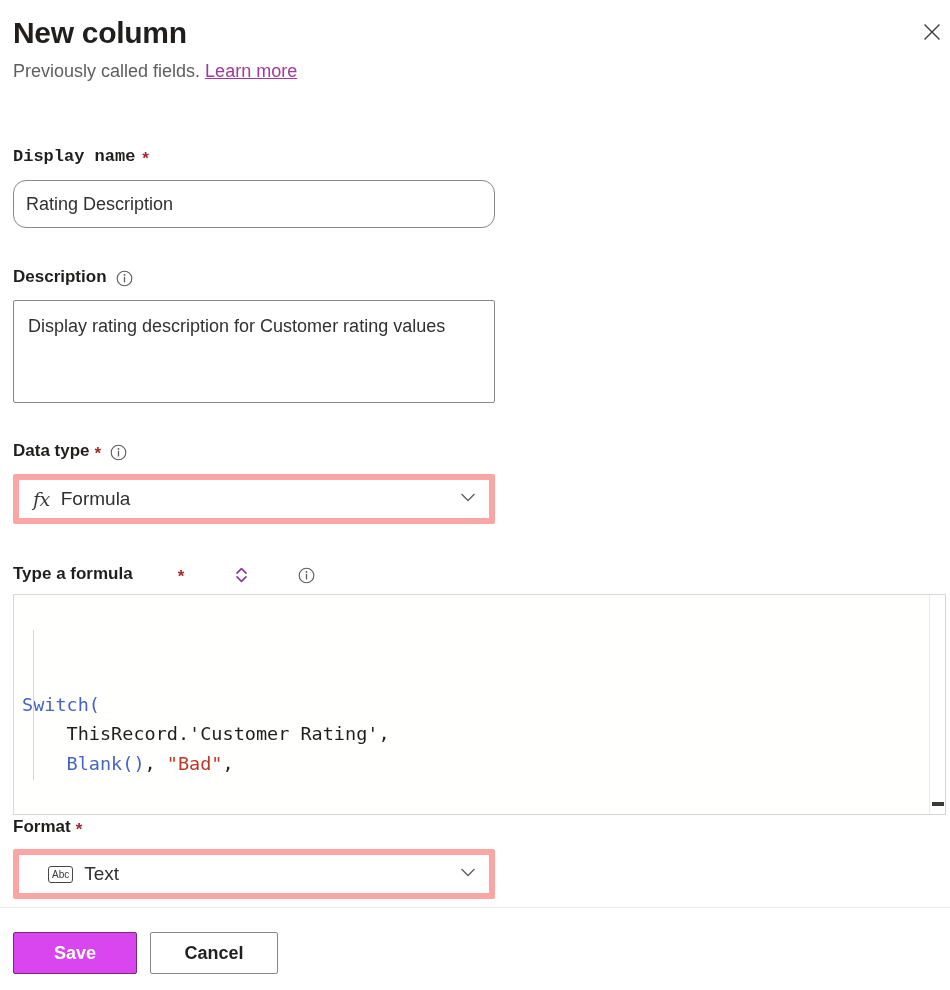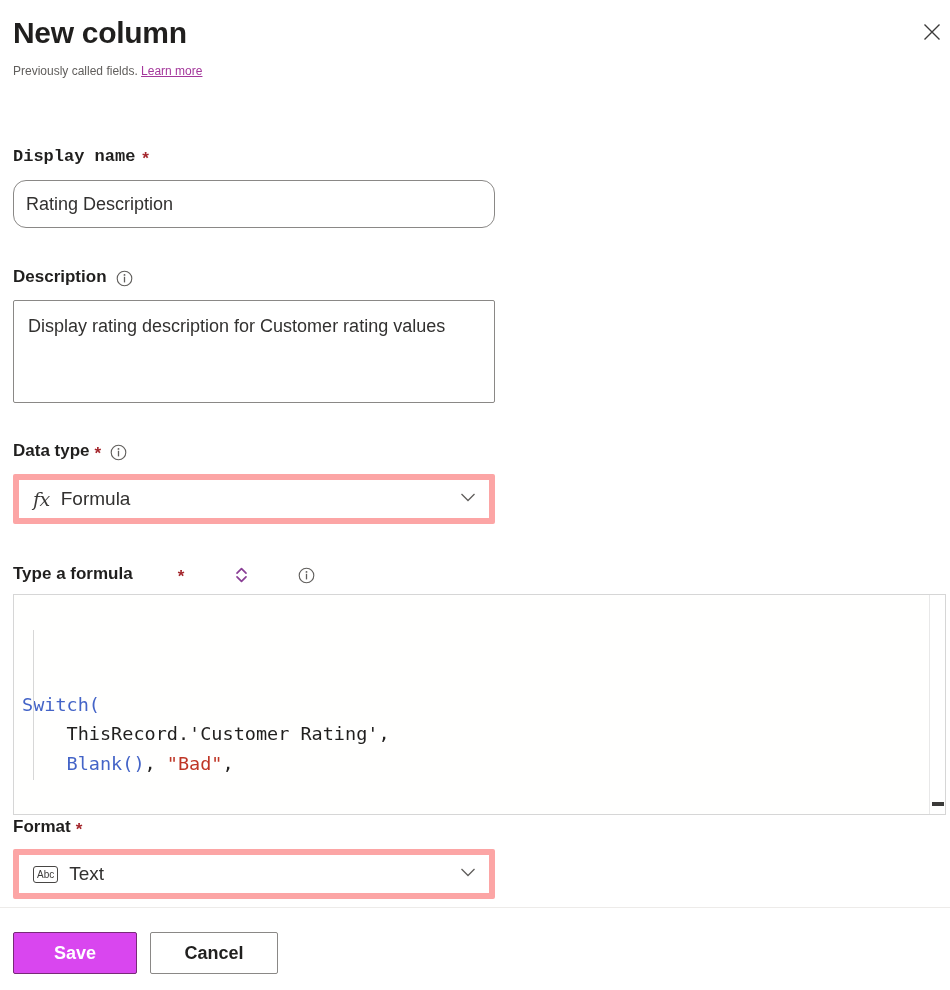--- a/index.html
+++ b/index.html
@@ -32,21 +32,21 @@
   }
   .title {
     font-size: 30px;
     font-weight: 600;
     line-height: 38px;
     letter-spacing: -0.3px;
     color: #201f1e;
     margin: 0;
   }
   .subtitle {
-    font-size: 12px;
+    font-size: 18px;
     line-height: 26px;
     color: #605e5c;
     margin: 6px 0 0 0;
   }
   .link {
     color: #a4379b;
     text-decoration: underline;
     cursor: pointer;
   }
   .close-btn {
@@ -161,20 +161,21 @@
   }
   .abc-glyph {
     border: 1.5px solid #484644;
     border-radius: 3px;
     font-size: 10px;
     line-height: 10px;
     padding: 3px 3px 2px 3px;
     color: #3b3a39;
     font-family: "Liberation Sans", sans-serif;
     letter-spacing: 0px;
+    margin-left: 15px;
   }
 
   #data-type-dropdown {
     left: 13px;
     top: 474px;
     width: 482px;
     height: 50px;
   }
   #format-dropdown {
     left: 13px;

